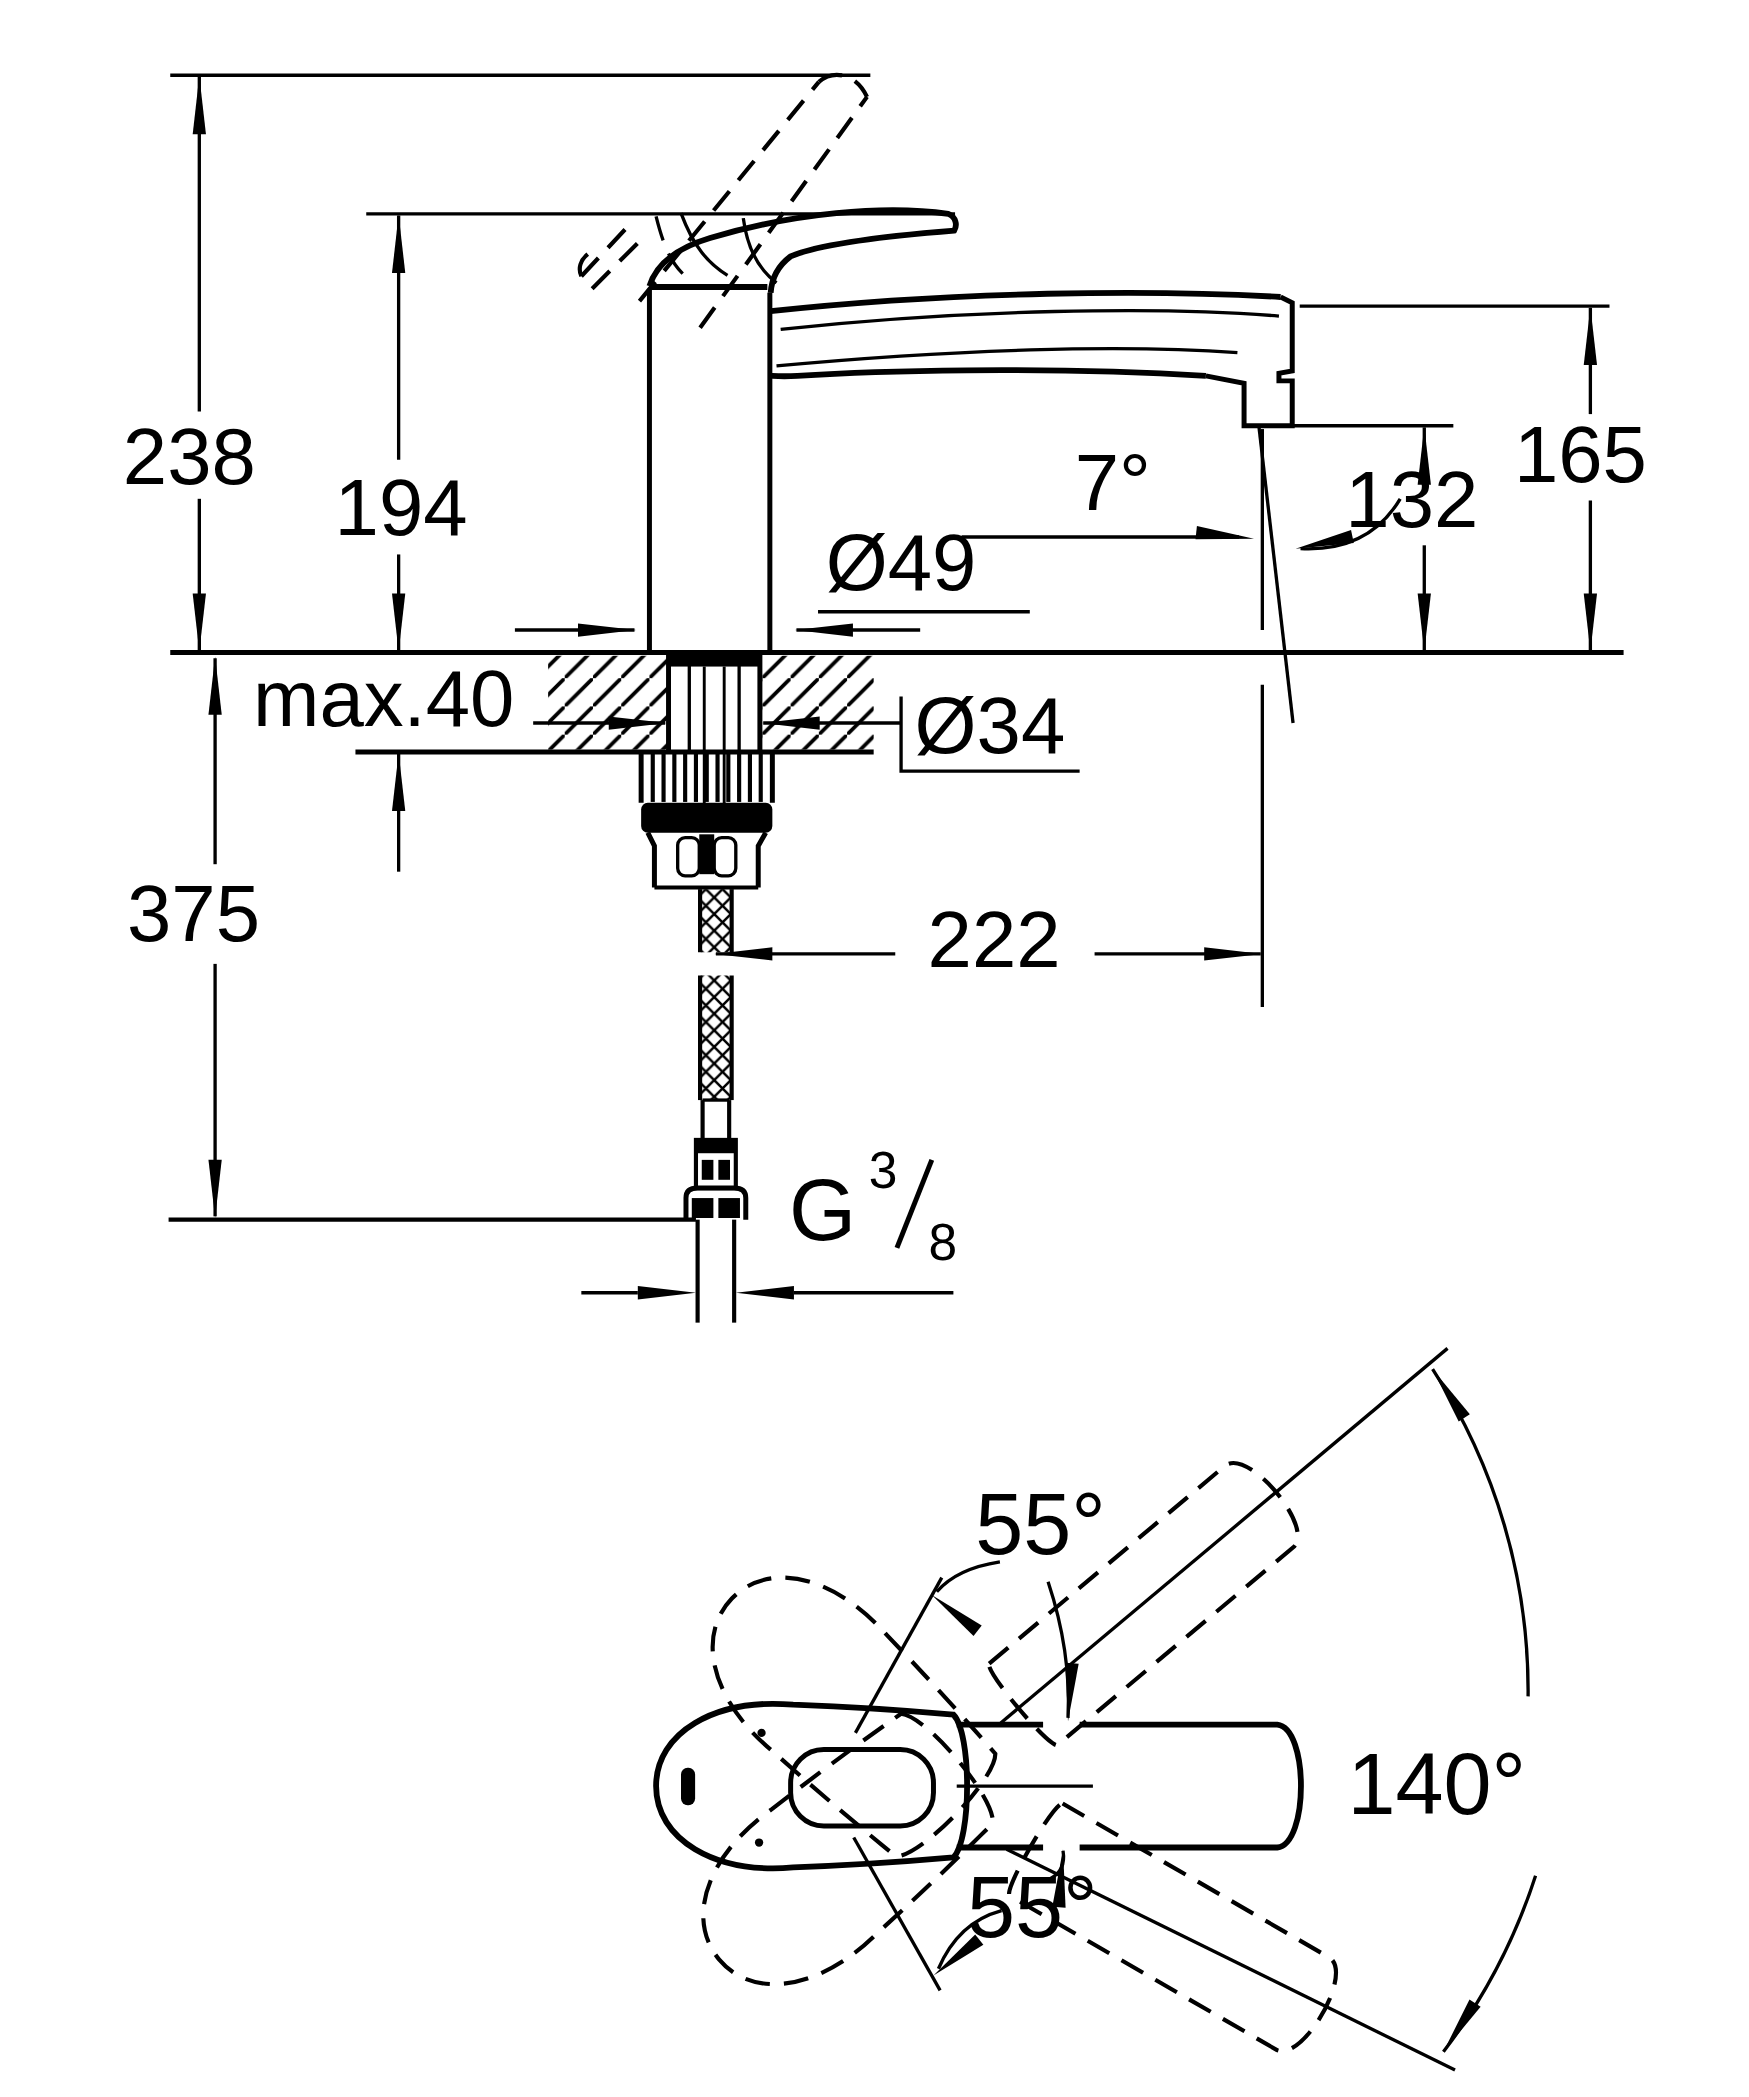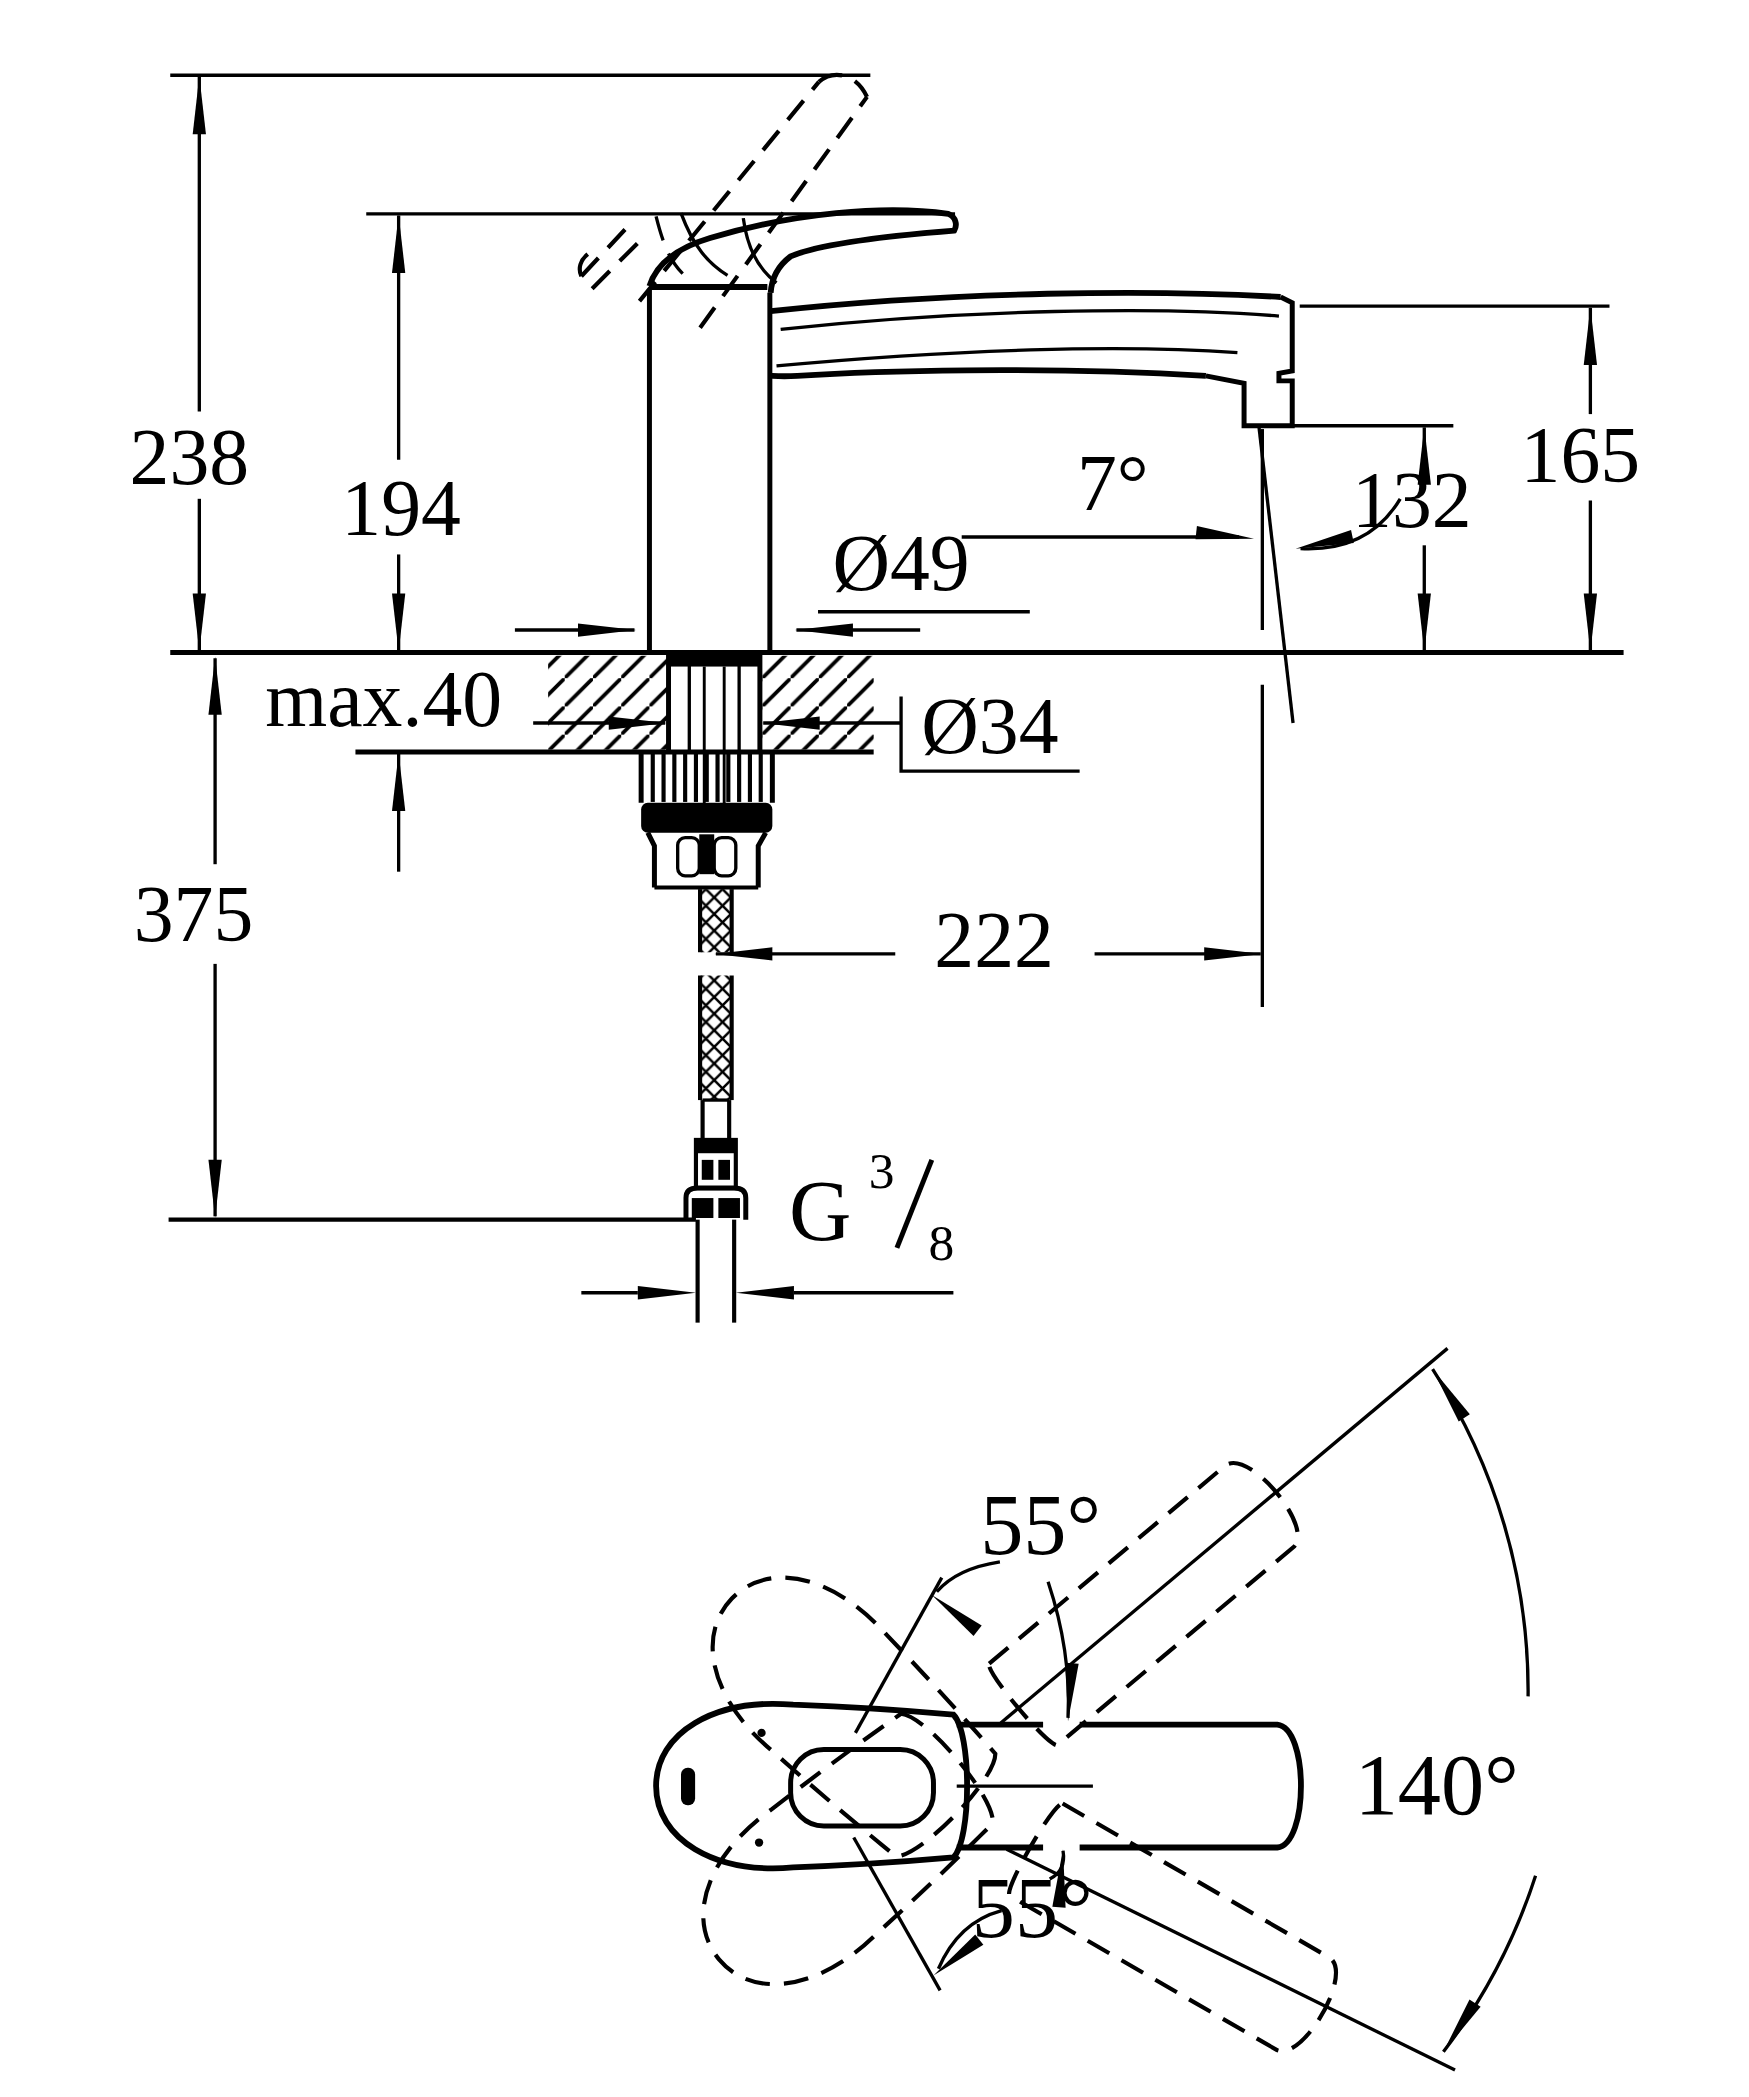--- a/index.html
+++ b/index.html
@@ -1,17 +1,17 @@
 <!DOCTYPE html>
 <html style="font-size:13.3px"><head>
 <meta charset="utf-8">
 <style>
   html,body{margin:0;padding:0;background:#ffffff;}
   body{font-family:"Liberation Sans", sans-serif;}
-  #stage{width:1471px;height:2098px;position:relative;background:#fff;font-family:Liberation Serif, serif;}
+  #stage{width:1471px;height:2098px;position:relative;background:#fff;}
   svg{display:block;}
   .ln{stroke:#000;fill:none;}
   .w3{stroke-width:3.5;} .w4{stroke-width:4;} .w5{stroke-width:5;} .w6{stroke-width:6;} .w7{stroke-width:7;}
   .dash{stroke-dasharray:30 17;}
   .arr{fill:#000;stroke:none;}
   .blk{fill:#000;stroke:none;}
   .dim{font-size:96px;fill:#000;}
   .dimS{font-size:62px;fill:#000;}
   .dimA{font-size:104px;fill:#000;}
   .mid{text-anchor:middle;}

